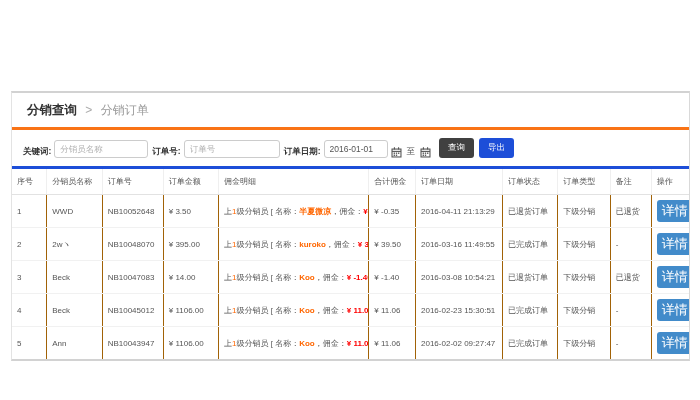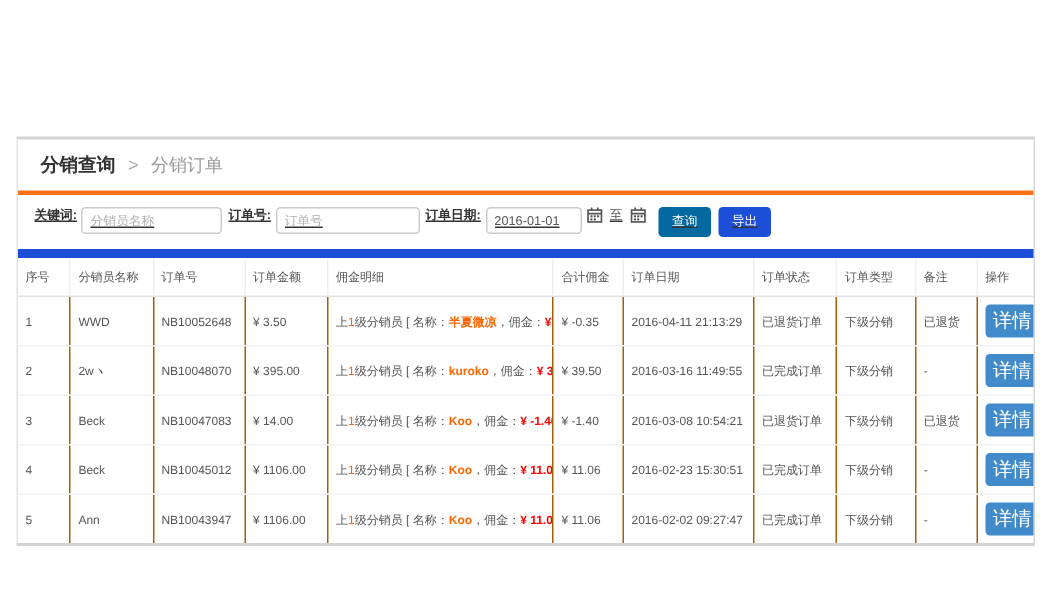--- a/index.html
+++ b/index.html
@@ -9,32 +9,32 @@
   }
   .panel{
     position:absolute;left:11px;top:91px;width:677px;background:#fff;
     border-left:1px solid #e3e3e3;border-right:1px solid #d9d9d9;
     border-top:2px solid #d2d2d2;border-bottom:2px solid #d2d2d2;
   }
   .breadcrumb{padding:9px 15px 8px;border-bottom:3px solid #f97316;font-size:12px;color:#999;}
   .bc-section{color:#333;font-weight:bold;font-size:12.5px;cursor:pointer;}
   .bc-sep{margin:0 5px;color:#aaa;}
   .bc-page{color:#999;}
-  .filterbar{display:flex;align-items:flex-start;padding:8px 7px;border-bottom:6px solid #1d4ed8;font-size:8.5px;color:#333;text-decoration:underline;}
+  .filterbar{display:flex;align-items:flex-end;padding:8px 7px;border-bottom:3px solid #1d4ed8;font-size:8.5px;color:#333;}
   .flabel{font-weight:bold;margin:0 3px 0 4px;white-space:nowrap;color:#333;}
   .tinput{
     height:18px;border:1px solid #ccc;border-radius:3px;padding:0 5px;
     font-size:8.5px;color:#555;font-family:inherit;box-sizing:border-box;background:#fff;
   }
   .tinput::placeholder{color:#b0b0b0;}
   .w-keyword{width:94px;} .w-order{width:96px;} .w-date1{width:64px;} .w-date2{width:94px;}
   .cal{display:inline-flex;align-items:center;margin:0 3px;cursor:pointer;}
   .to{color:#555;margin:0 2px;}
   .btn{border:none;border-radius:3px;color:#fff;font-size:8.5px;padding:4px 9px;margin-left:5px;font-family:inherit;cursor:pointer;}
-  .btn-search{background:#0369a1;}
+  .btn-search{background:#404040;}
   .btn-export{background:#1d4ed8;}
   table.orders{width:100%;border-collapse:collapse;table-layout:fixed;font-size:8px;color:#555;}
   .orders th{
     font-weight:normal;color:#555;text-align:left;padding:7px 5px;
     border-bottom:1px solid #e2e2e2;border-left:1px solid #efefef;white-space:nowrap;overflow:hidden;
   }
   .orders th:first-child{border-left:none;}
   .orders td{
     padding:5px 5px;border-bottom:1px solid #f1f1f1;border-left:1px solid #a16207;
     white-space:nowrap;overflow:hidden;

